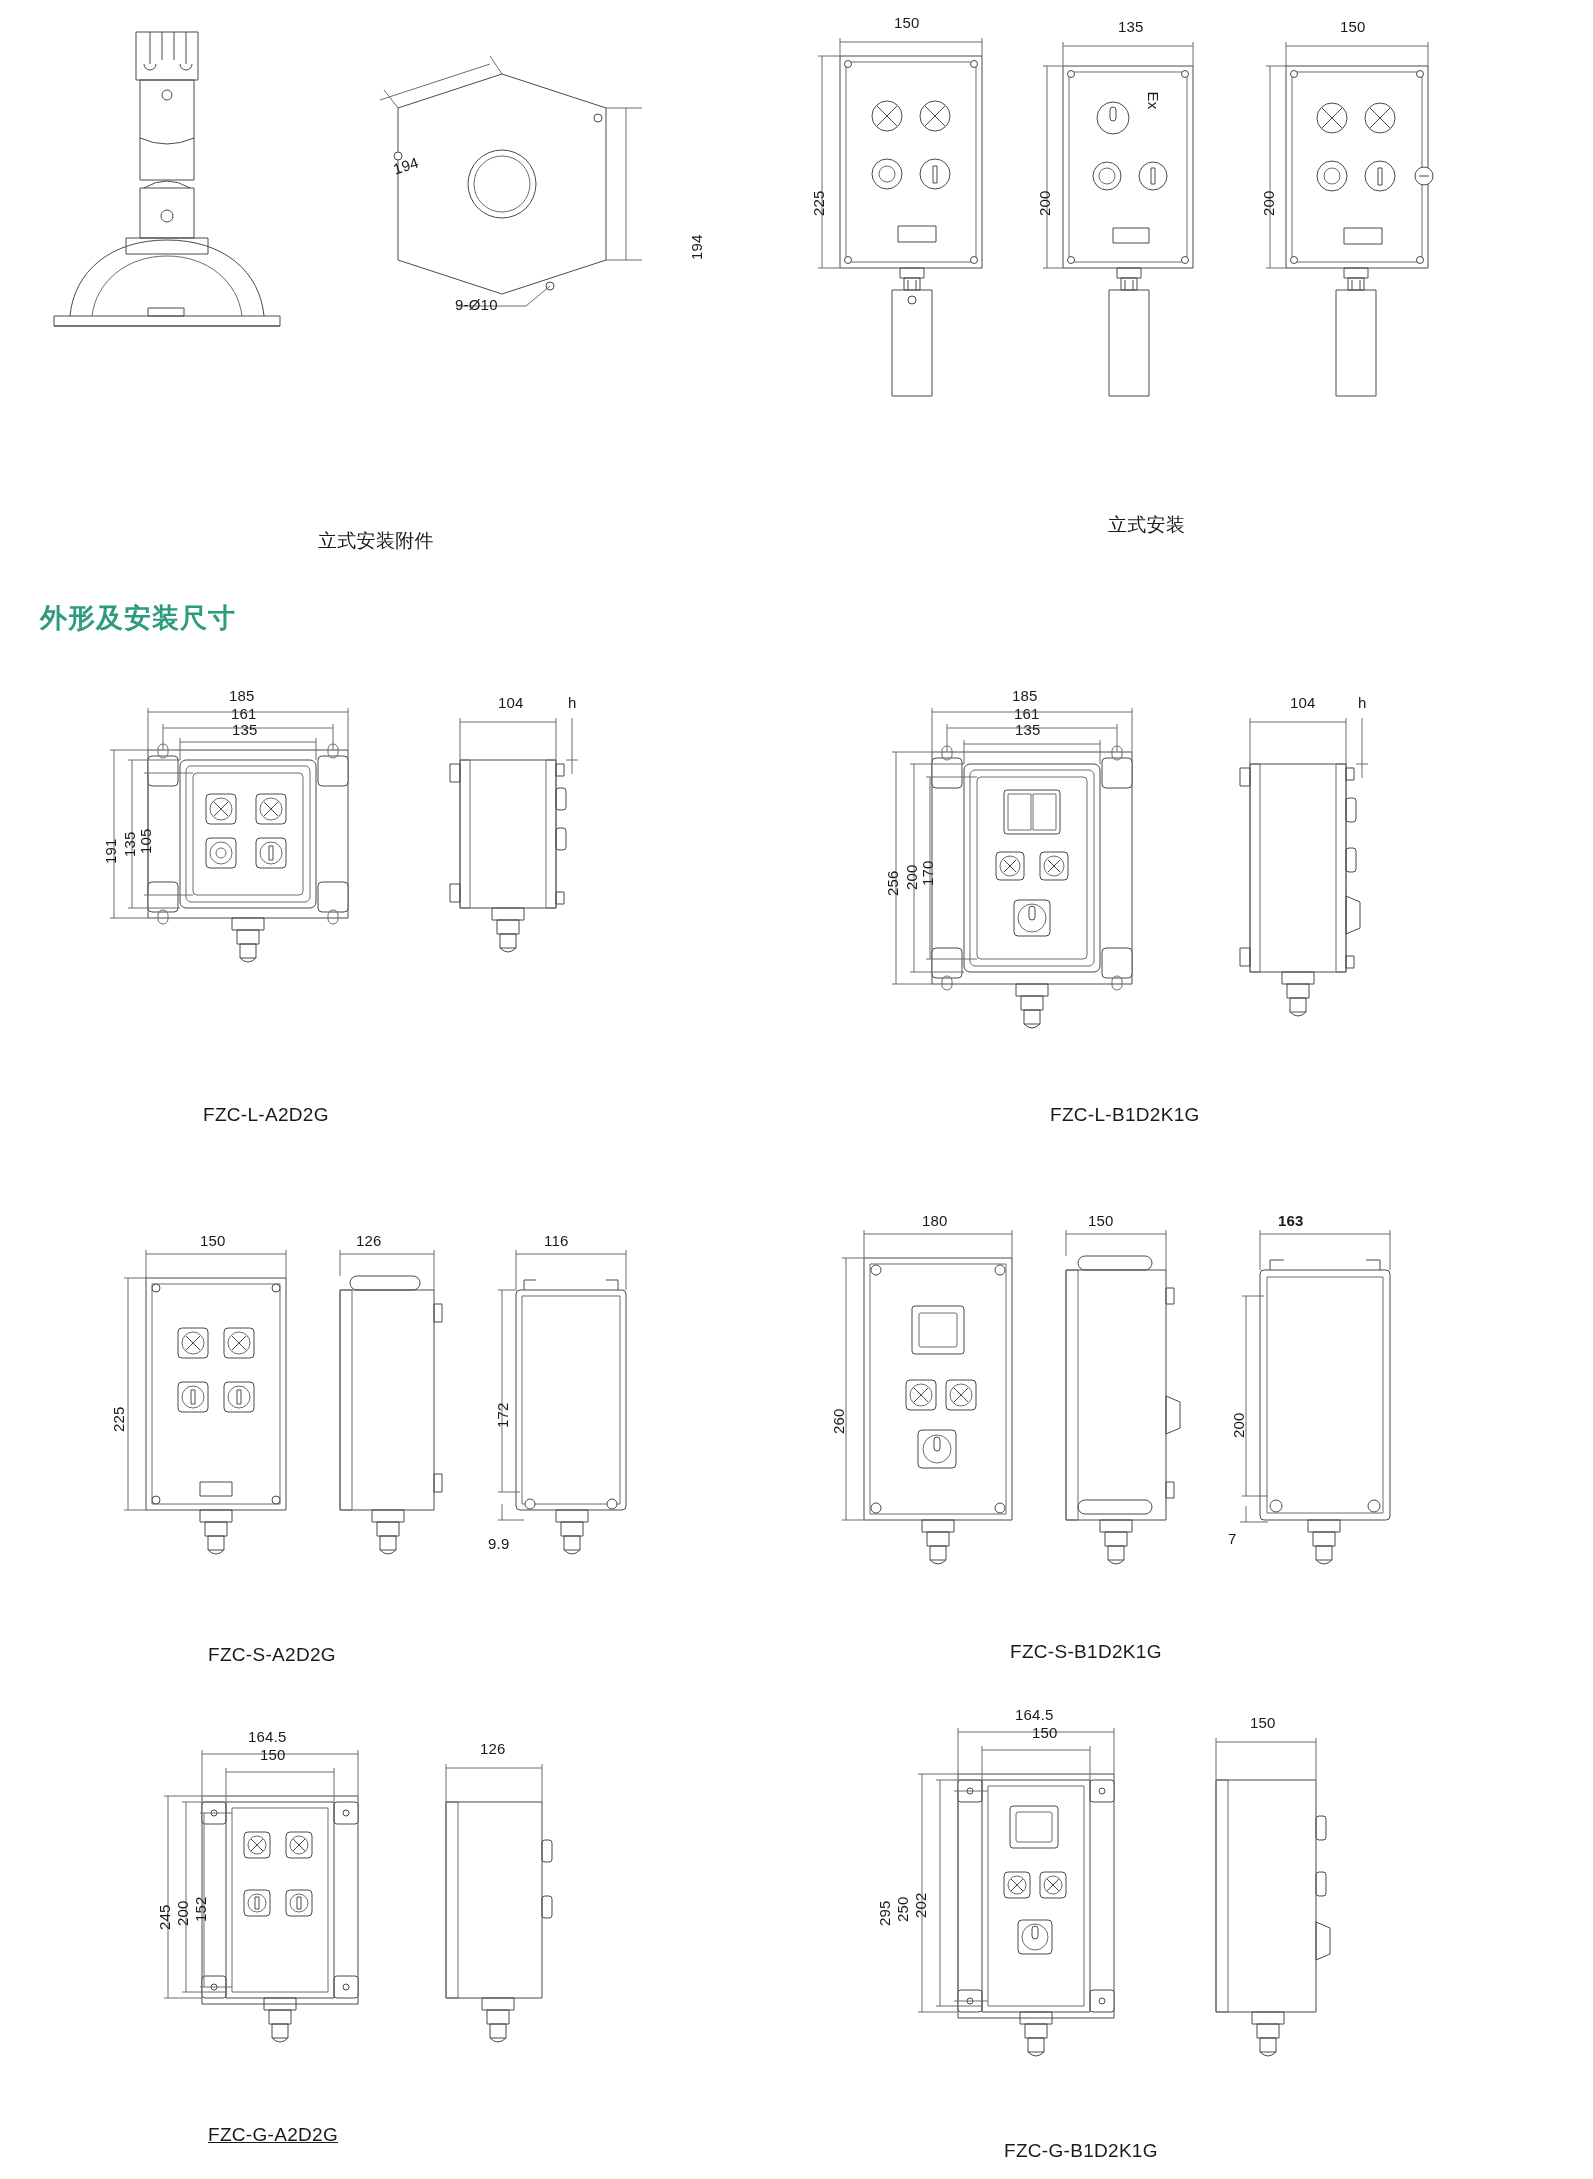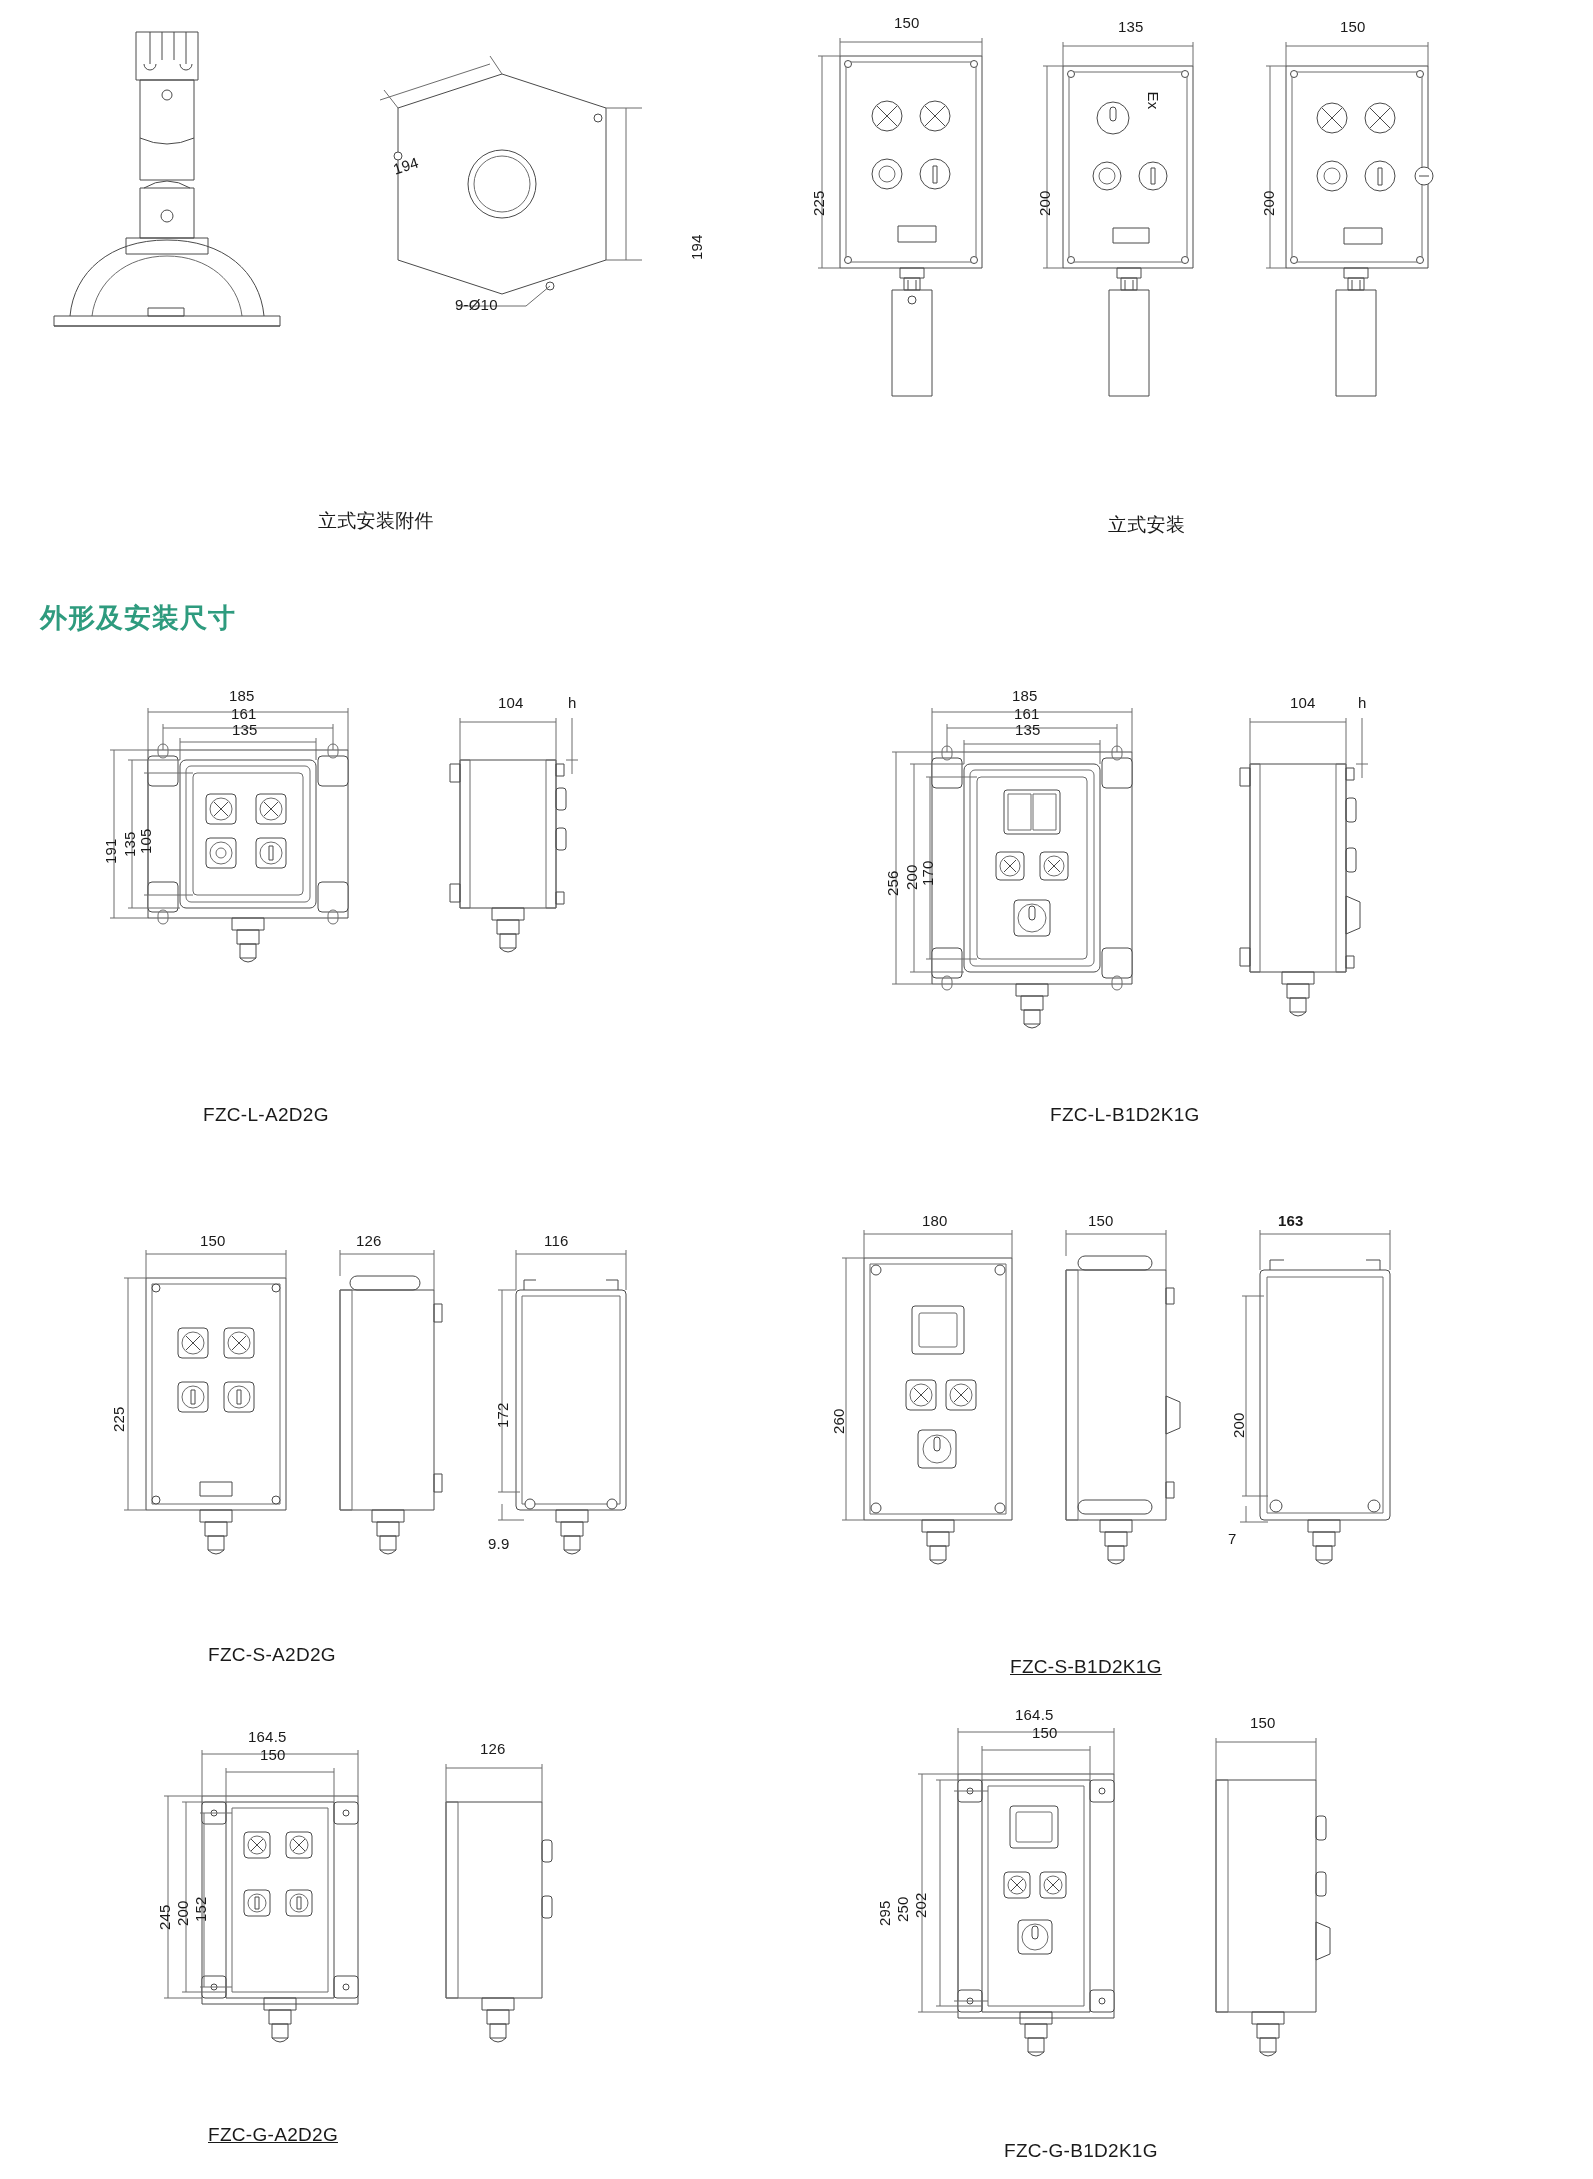--- a/index.html
+++ b/index.html
@@ -101,21 +101,21 @@
       <line class="thin" x1="256" y1="48" x2="292" y2="48"></line>
       <line class="thin" x1="256" y1="200" x2="292" y2="200"></line>
 
       <line class="thin" x1="200" y1="226" x2="176" y2="246"></line>
       <line class="thin" x1="176" y1="246" x2="106" y2="246"></line>
     </svg>
     <div class="dim" style="left:393px; top:157px; transform:rotate(-18deg);">194</div>
     <div class="dim v" style="left:688px; top:260px;">194</div>
     <div class="dim" style="left:455px; top:296px;">9-Ø10</div>
 
-    <div class="caption" style="left:318px; top:508px;">立式安装附件</div>
+    <div class="caption" style="left:318px; top:528px;">立式安装附件</div>
   </div>
 
   <div class="abs" style="left:780px; top:0px; width:813px; height:420px;">
 
     <svg viewBox="0 0 230 400" width="230" height="400" style="left:20px; top:18px;">
       <rect class="s" x="40" y="38" width="142" height="212"></rect>
       <rect class="thin" x="46" y="44" width="130" height="200"></rect>
       <circle class="sf" cx="48" cy="46" r="3.5"></circle>
       <circle class="sf" cx="174" cy="46" r="3.5"></circle>
       <circle class="sf" cx="48" cy="242" r="3.5"></circle>
@@ -577,21 +577,21 @@
       <line class="thin" x1="26" y1="96" x2="26" y2="296"></line>
       <line class="thin" x1="22" y1="96" x2="44" y2="96"></line>
       <line class="thin" x1="22" y1="296" x2="48" y2="296"></line>
       <line class="thin" x1="26" y1="306" x2="26" y2="322"></line>
       <line class="thin" x1="20" y1="322" x2="48" y2="322"></line>
     </svg>
     <div class="dim" style="left:478px; top:22px;font-weight:bold;">163</div>
     <div class="dim v" style="left:430px; top:248px;">200</div>
     <div class="dim" style="left:428px; top:340px;">7</div>
 
-    <div class="caption" style="left:210px; top:466px;text-decoration:underline;">FZC-S-B1D2K1G</div>
+    <div class="caption" style="left:210px; top:451px;">FZC-S-B1D2K1G</div>
   </div>
 
   <div class="abs" style="left:60px; top:1700px; width:680px; height:480px;">
     <svg viewBox="0 0 280 350" width="280" height="350" style="left:80px; top:10px;">
 
       <rect class="s" x="62" y="86" width="156" height="208"></rect>
       <rect class="sf" x="62" y="92" width="24" height="22" rx="3"></rect>
       <rect class="sf" x="194" y="92" width="24" height="22" rx="3"></rect>
       <rect class="sf" x="62" y="266" width="24" height="22" rx="3"></rect>
       <rect class="sf" x="194" y="266" width="24" height="22" rx="3"></rect>

